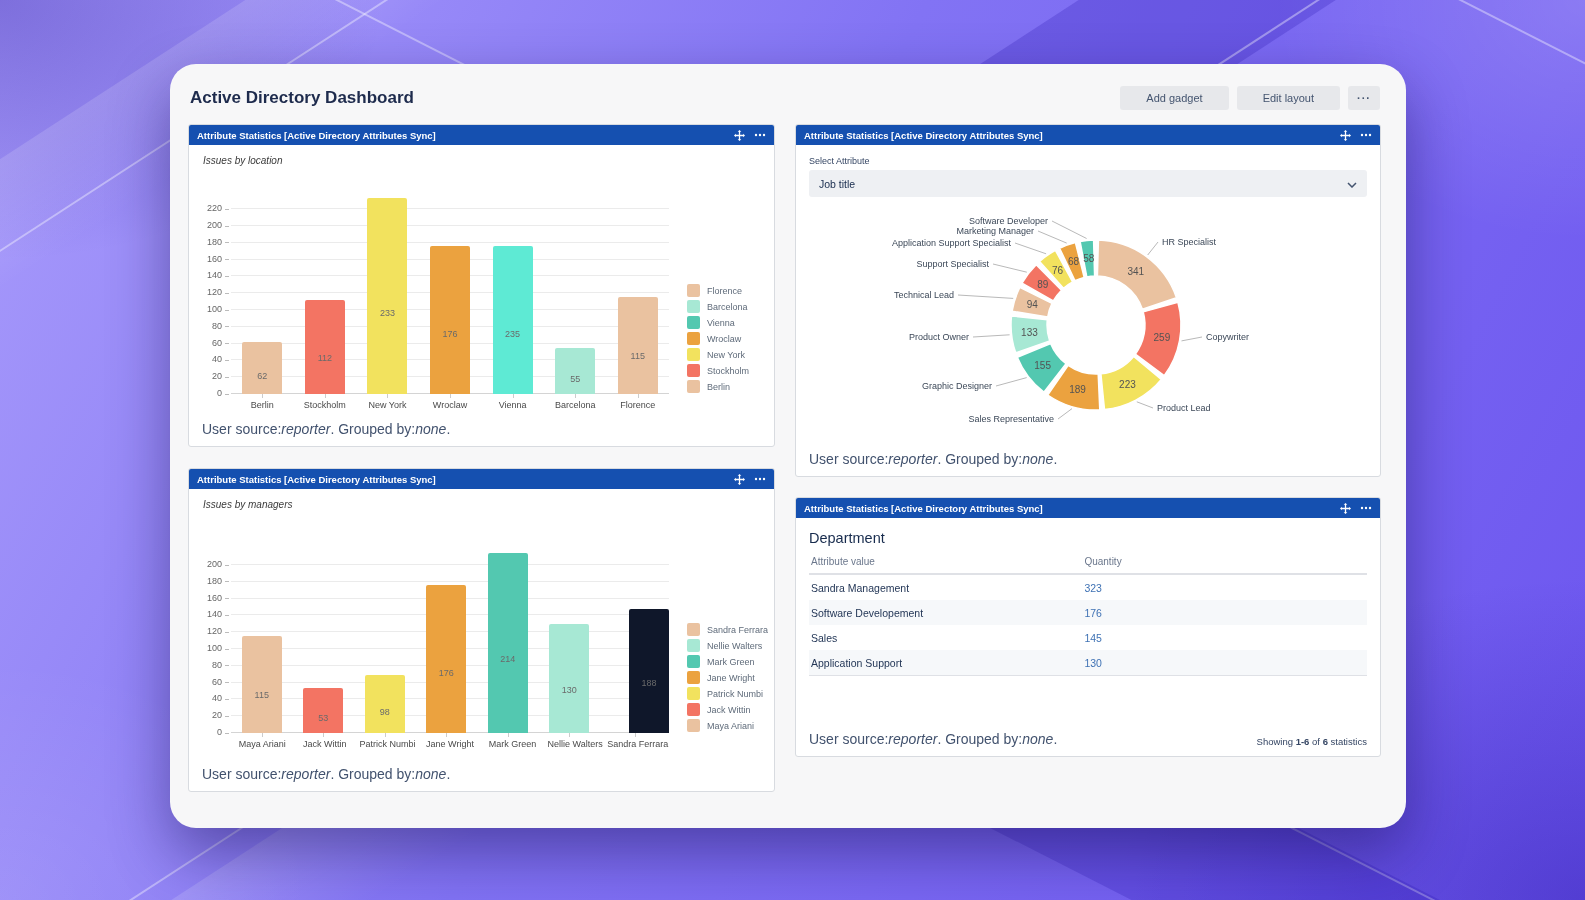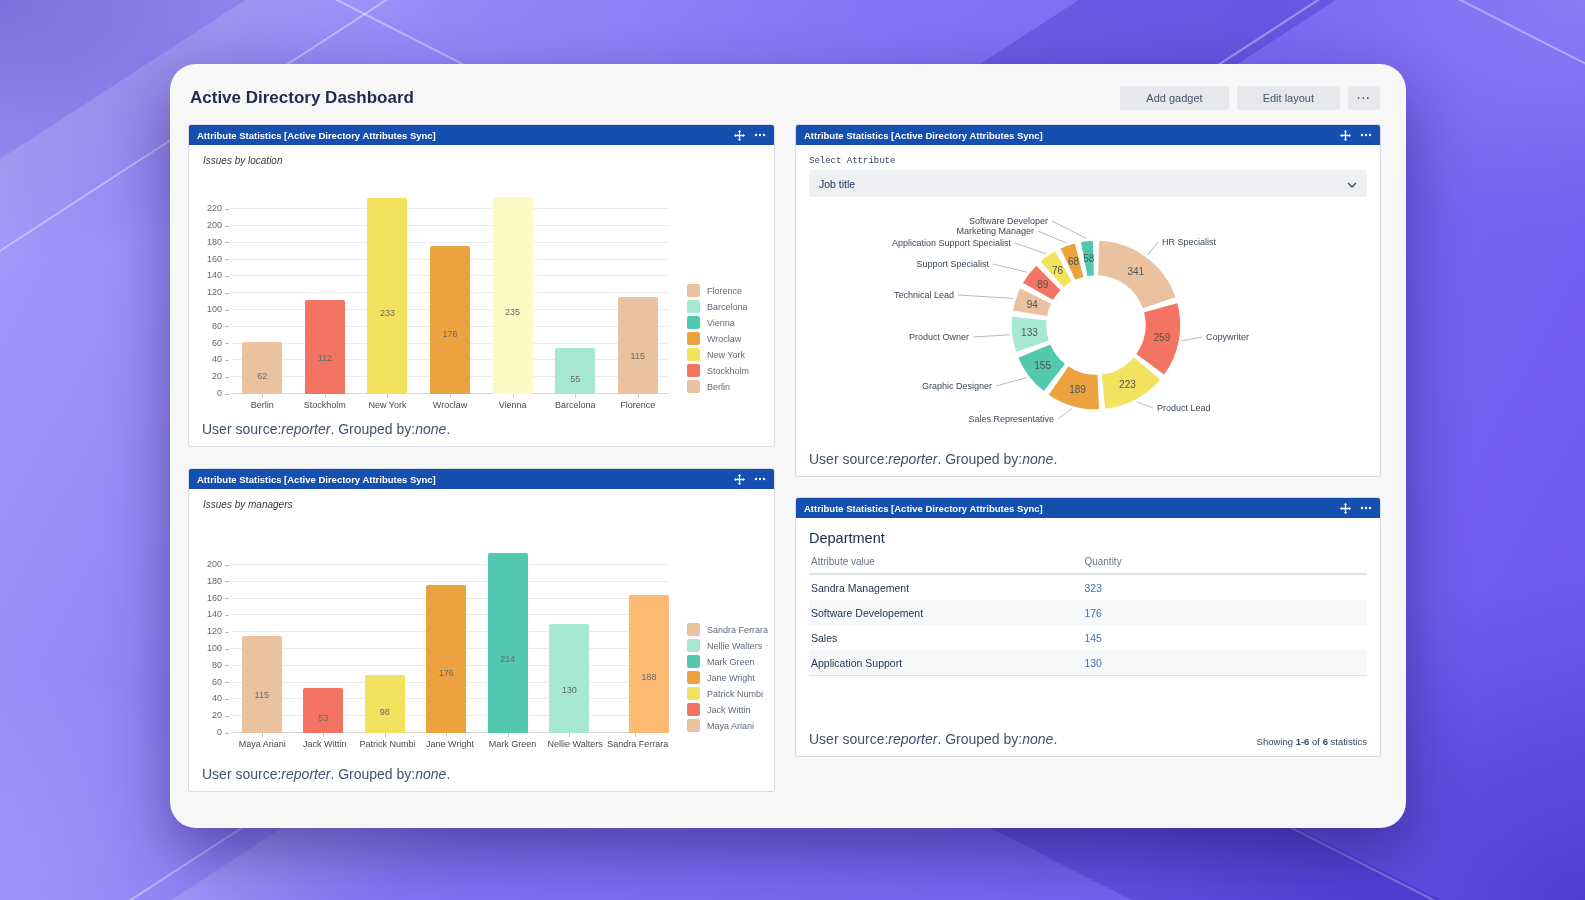--- a/index.html
+++ b/index.html
@@ -62,21 +62,21 @@
   .cat{flex:1;text-align:center;font-size:9px;color:#4a4a4a;}
   .legend{margin-left:18px;align-self:flex-end;margin-bottom:14px;}
   .legend-item{display:flex;align-items:center;margin:3px 0;}
   .swatch{width:13px;height:13px;border-radius:2px;margin-right:7px;}
   .legend-label{font-size:9px;color:#5f6b7a;}
 
   .footer-note{position:absolute;left:13px;bottom:9px;font-size:14px;color:#42526e;}
   .footer-note em{font-style:italic;}
 
   
-  .select-label{margin:11px 0 4px 13px;font-size:9px;color:#344563;font-family:Liberation Mono, monospace;}
+  .select-label{margin:11px 0 4px 13px;font-size:9px;color:#344563;}
   .select{margin:0 13px;height:27px;background:#eef0f3;border-radius:3px;display:flex;align-items:center;justify-content:space-between;padding:0 10px;font-size:10.5px;color:#172b4d;cursor:pointer;}
   .donut-svg{display:block;margin-top:4px;}
 
   
   .table-heading{font-size:14.5px;font-weight:500;color:#172b4d;margin:12px 13px 7px;}
   table{border-collapse:collapse;width:calc(100% - 26px);margin:0 13px;}
   th{font-size:10px;color:#6b778c;text-align:left;font-weight:400;padding:3px 2px 6px;border-bottom:2px solid #dfe1e6;}
   th:first-child{width:49%;}
   td{font-size:10.5px;padding:6.5px 2px;color:#243757;}
   tbody tr:nth-child(even){background:#f6f8fa;}
@@ -176,21 +176,21 @@
                   <div class="bar" style="height: 196px; background: rgb(242, 226, 94);">
                     <span class="bar-value">233</span>
                   </div>
                 </div>
                 <div class="bar-col">
                   <div class="bar" style="height: 148px; background: rgb(235, 162, 63);">
                     <span class="bar-value">176</span>
                   </div>
                 </div>
                 <div class="bar-col">
-                  <div class="bar" style="height: 197px; background: #fef9c3; padding-left: 8px;">
+                  <div class="bar" style="height: 148px; background: #5eead4; padding-left: 8px;">
                     <span class="bar-value">235</span>
                   </div>
                 </div>
                 <div class="bar-col">
                   <div class="bar" style="height: 46px; background: rgb(167, 232, 212);">
                     <span class="bar-value">55</span>
                   </div>
                 </div>
                 <div class="bar-col">
                   <div class="bar" style="height: 97px; background: rgb(234, 194, 160);">
@@ -316,21 +316,21 @@
                   <div class="bar" style="height: 180px; background: rgb(83, 200, 176);">
                     <span class="bar-value">214</span>
                   </div>
                 </div>
                 <div class="bar-col">
                   <div class="bar" style="height: 109px; background: rgb(167, 232, 212);">
                     <span class="bar-value">130</span>
                   </div>
                 </div>
                 <div class="bar-col">
-                  <div class="bar" style="height: 138px; background: #fdba74; margin-left: 29px;">
+                  <div class="bar" style="height: 124px; background: #0f172a; margin-left: 29px;">
                     <span class="bar-value">188</span>
                   </div>
                 </div>
               </div>
             </div>
         </div>
         <div class="cats">
             <div class="cat">Maya Ariani</div>
             <div class="cat">Jack Wittin</div>
             <div class="cat">Patrick Numbi</div>

